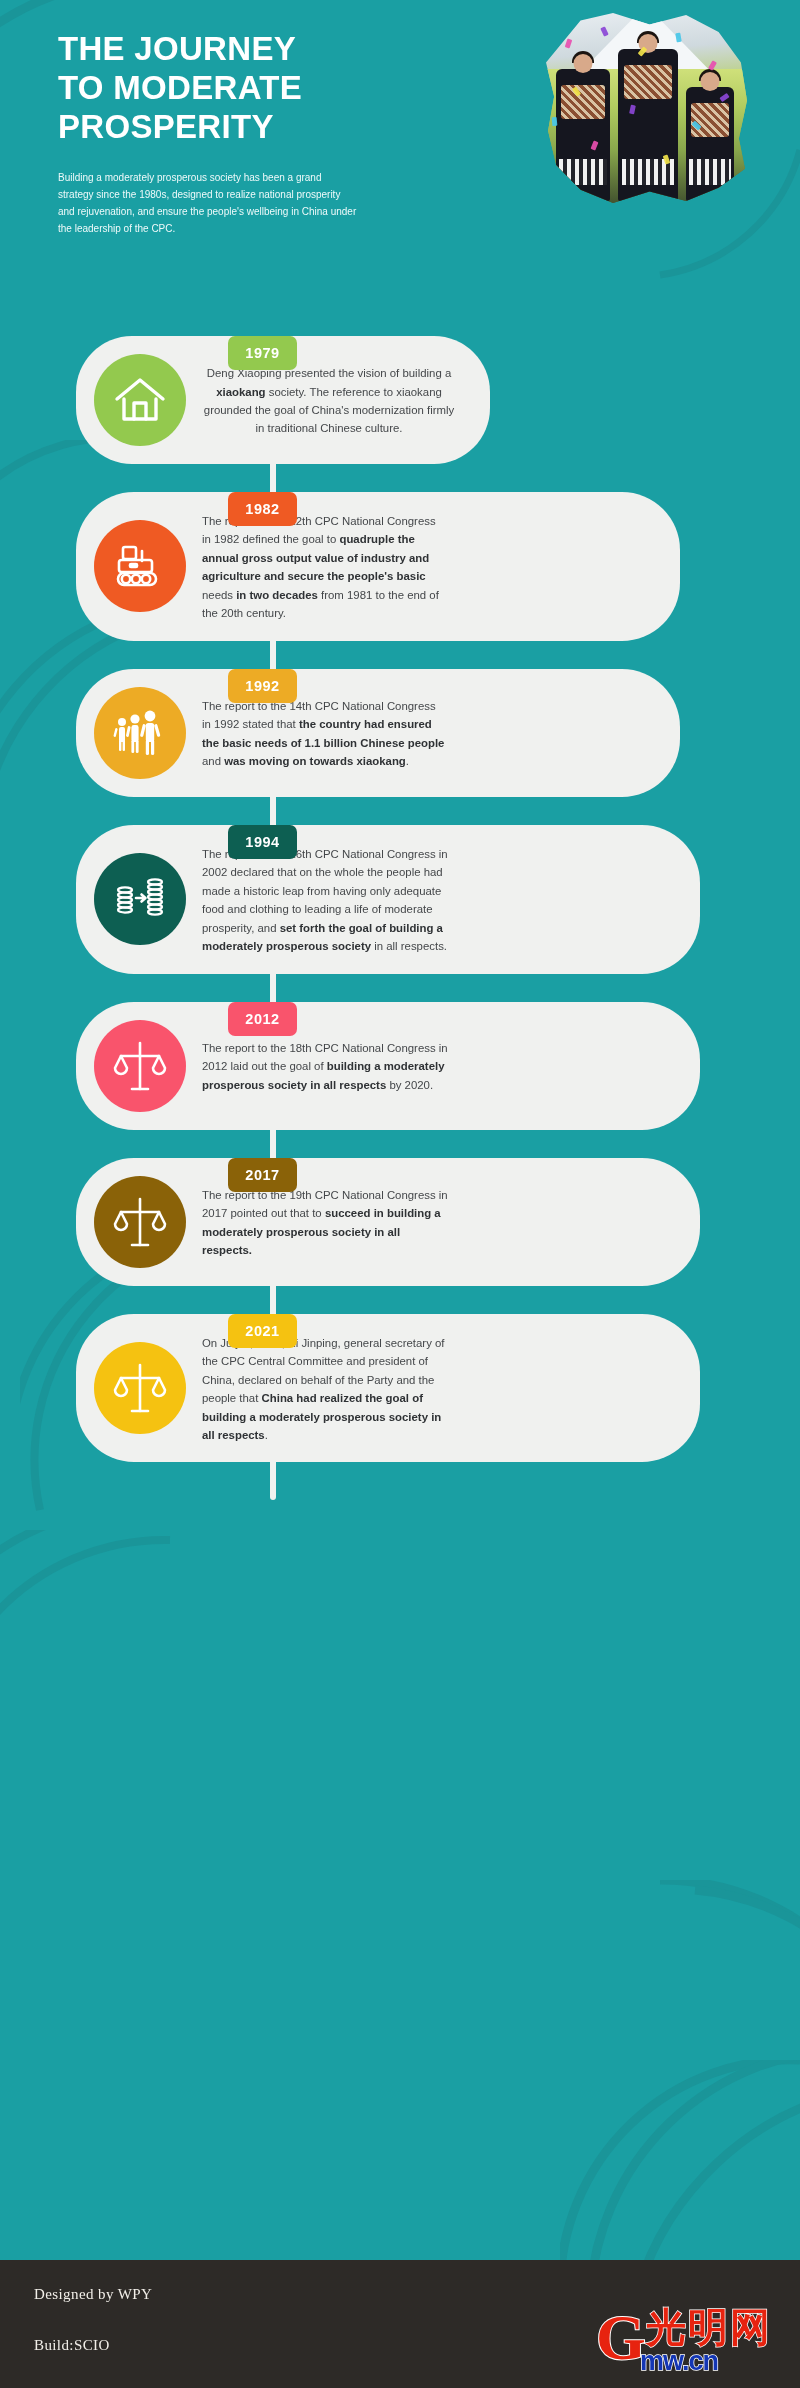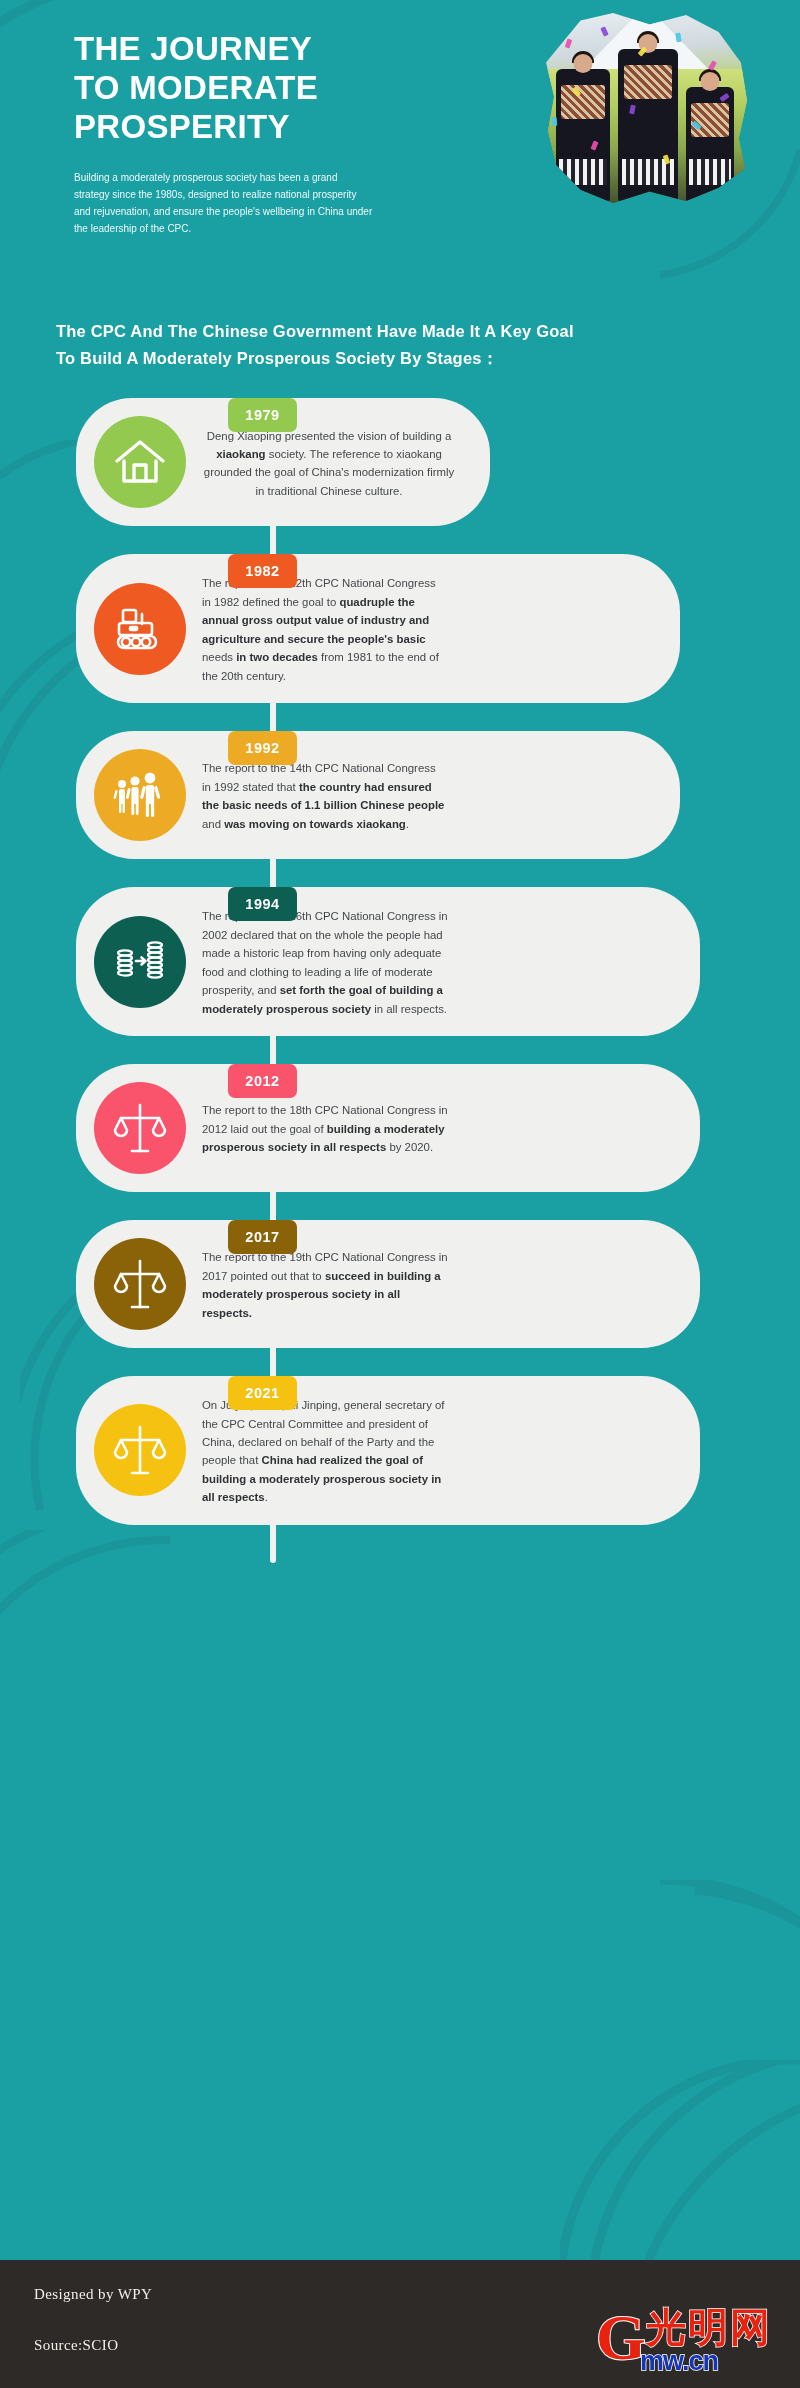--- a/index.html
+++ b/index.html
@@ -27,21 +27,20 @@
 
   
   .arcs { position: absolute; inset: 0; overflow: hidden; pointer-events: none; }
   .arcs svg { position: absolute; }
 
   
   .header {
     position: relative;
     padding: 26px 40px 0 58px;
     height: 310px;
-    margin-left: 16px;
   }
   .title {
     font-family: "Liberation Sans", sans-serif;
     font-weight: bold;
     font-size: 33px;
     line-height: 1.18;
     letter-spacing: 0.3px;
     color: #ffffff;
     text-transform: uppercase;
     max-width: 290px;
@@ -352,24 +351,20 @@
       <div class="confetti" style="left:30px;  top:74px;  background:#f2e34a; transform:rotate(-35deg);"></div>
       <div class="confetti" style="left:86px;  top:92px;  background:#8b46d6; transform:rotate(12deg);"></div>
       <div class="confetti" style="left:150px; top:108px; background:#49c7e8; transform:rotate(-48deg);"></div>
       <div class="confetti" style="left:48px;  top:128px; background:#e84fb0; transform:rotate(22deg);"></div>
       <div class="confetti" style="left:120px; top:142px; background:#f2e34a; transform:rotate(-18deg);"></div>
       <div class="confetti" style="left:178px; top:80px;  background:#8b46d6; transform:rotate(55deg);"></div>
       <div class="confetti" style="left:8px;   top:104px; background:#49c7e8; transform:rotate(-5deg);"></div>
     </div>
   </div>
 
-  <div class="section-heading">
-    <div>The CPC And The Chinese Government Have Made It A Key Goal</div>
-    <div>To Build A Moderately Prosperous Society By Stages：</div>
-  </div>
 
   <div class="timeline">
     <div class="spine"></div>
 
     <div class="step s1">
       <div class="year-badge" style="background: rgb(147, 201, 78);">1979</div>
       <div class="card">
         <div class="badge-icon" style="background: rgb(147, 201, 78);">
           <svg width="56" height="56" viewBox="0 0 56 56" fill="none" stroke="#ffffff" stroke-width="3.4" stroke-linecap="round" stroke-linejoin="round">
             <path d="M5 27 L28 8 L51 27"></path>
@@ -502,21 +497,21 @@
           </svg>
         </div>
         <div class="card-text">On July 1, 2021, Xi Jinping, general secretary of the CPC Central Committee and president of China, declared on behalf of the Party and the people that <b>China had realized the goal of building a moderately prosperous society in all respects</b>.</div>
       </div>
     </div>
 
   </div>
 
   <div class="footer" style="background: rgb(45, 42, 39);">
     <div class="line">Designed by WPY</div>
-    <div class="line">Source:SCIO</div>
+    <div class="line">Build:SCIO</div>
 
     <div class="logo">
       <div class="g">G</div>
       <div class="cn-han">光明网</div>
       <div class="mw">mw.cn</div>
     </div>
   </div>
 
 </div>
 

